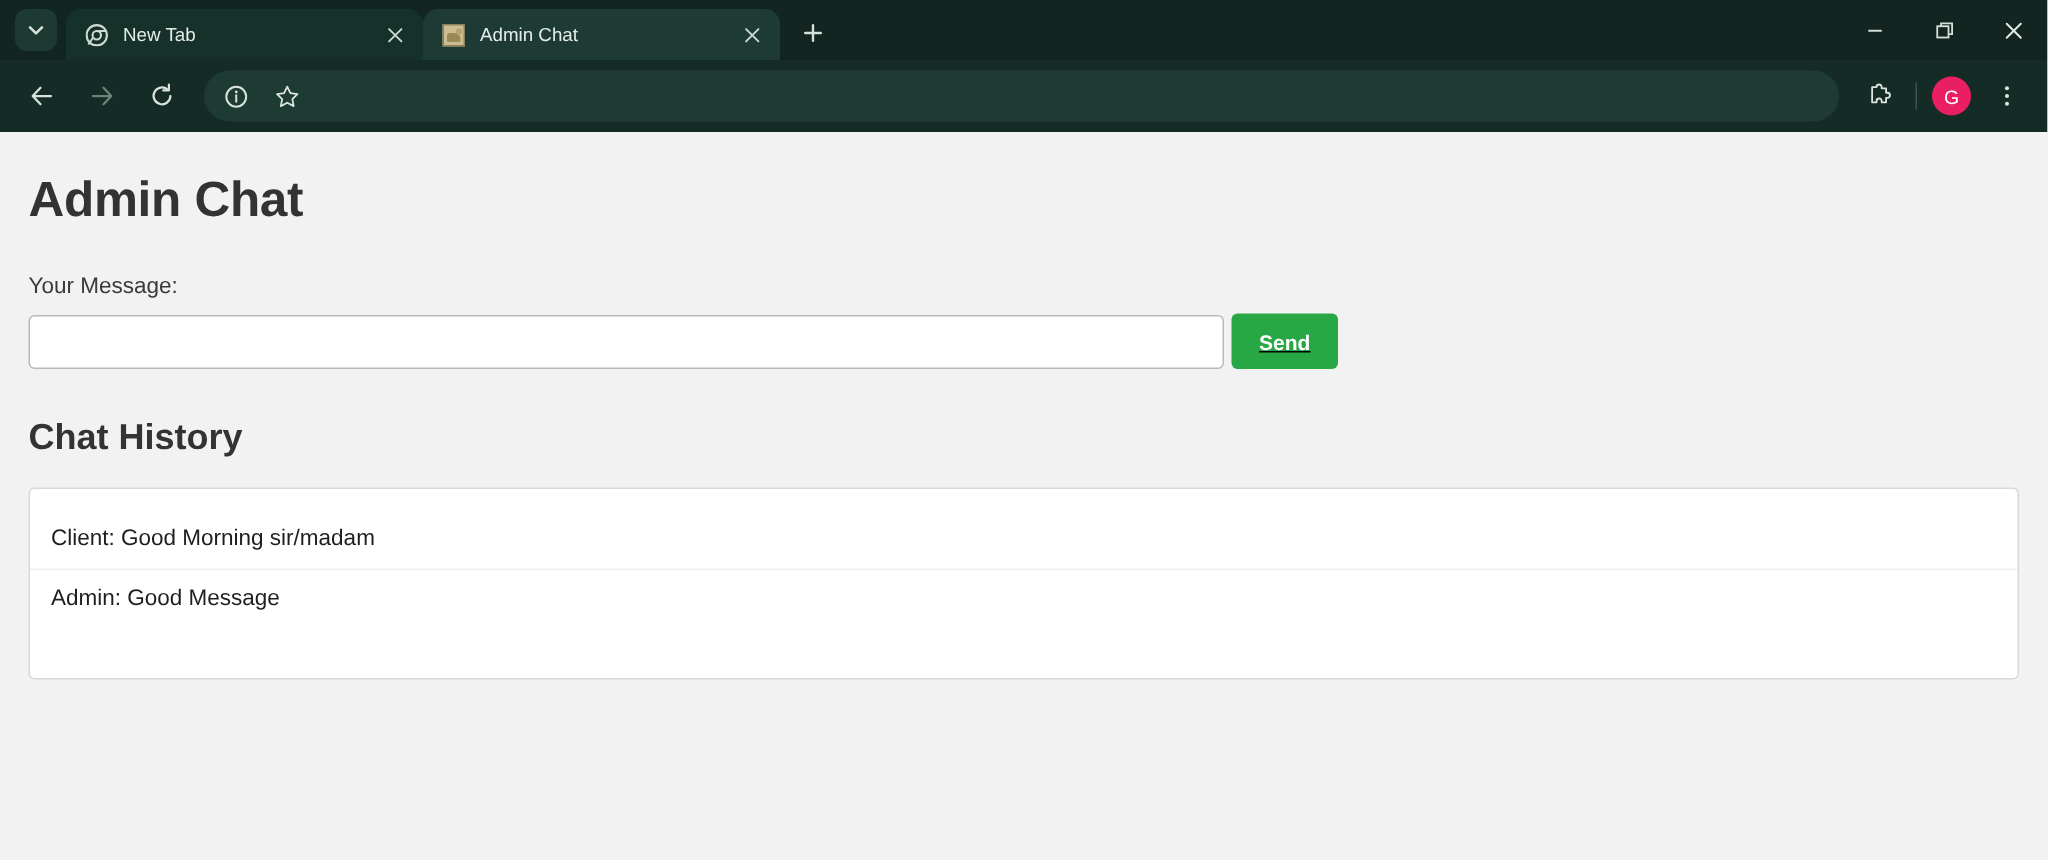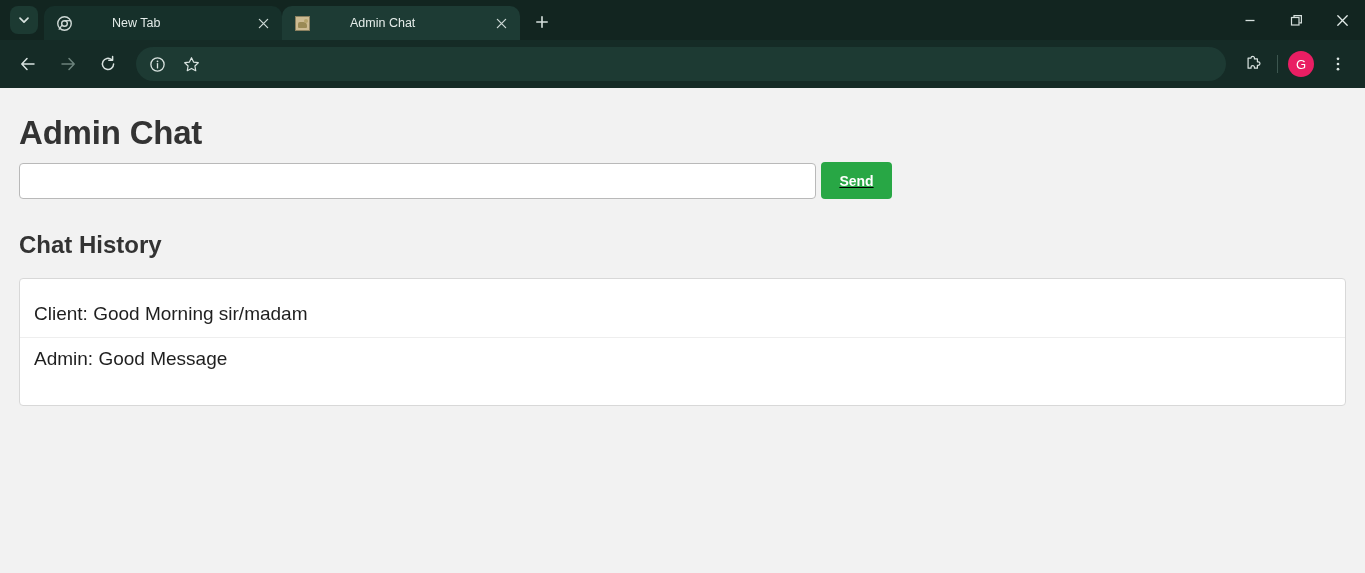--- a/index.html
+++ b/index.html
@@ -41,21 +41,20 @@
 
   .tab {
     height: 34px;
     width: 238px;
     display: flex;
     align-items: center;
     padding: 0 8px 0 12px;
     border-radius: 10px 10px 0 0;
     position: relative;
     flex: none;
-    gap: 30px;
   }
   .tab.inactive { background: #16302a; }
   .tab.active   { background: #1d3b34; }
 
   .tab-fav {
     width: 16px; height: 16px;
     flex: none;
     display: flex; align-items: center; justify-content: center;
     margin-right: 10px;
   }
@@ -249,21 +248,21 @@
   .chat-box {
     margin-top: 19px;
     width: 1327px;
     height: 128px;
     background: #ffffff;
     border: 1px solid #d8d8d8;
     border-radius: 4px;
     padding: 14px 0 0 0;
   }
   .chat-msg {
-    font-size: 19px;
+    font-size: 15px;
     color: #1f1f1f;
     padding: 10px 14px 12px 14px;
   }
   .chat-msg.divided {
     border-bottom: 1px solid #eeeeee;
   }
 </style>
 </head>
 <body>
 
@@ -382,20 +381,21 @@
         <circle cx="8" cy="8" r="1.35" fill="#dbe5e2"></circle>
         <circle cx="8" cy="13.2" r="1.35" fill="#dbe5e2"></circle>
       </svg>
     </div>
   </div>
 
   <div class="viewport">
 
     <h1 class="page-title">Admin Chat</h1>
 
+    <div class="field-label">Your Message:</div>
 
     <div class="input-row">
       <input class="msg-input" type="text" value="" placeholder="" style="">
       <button class="send-btn">Send</button>
     </div>
 
     <h2 class="section-title">Chat History</h2>
 
     <div class="chat-box">
       <div class="chat-msg divided">Client: Good Morning sir/madam</div>

